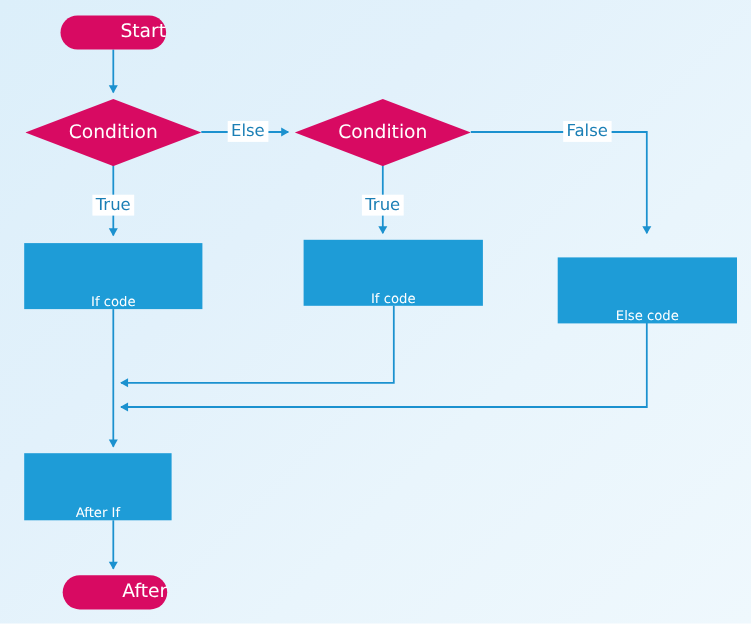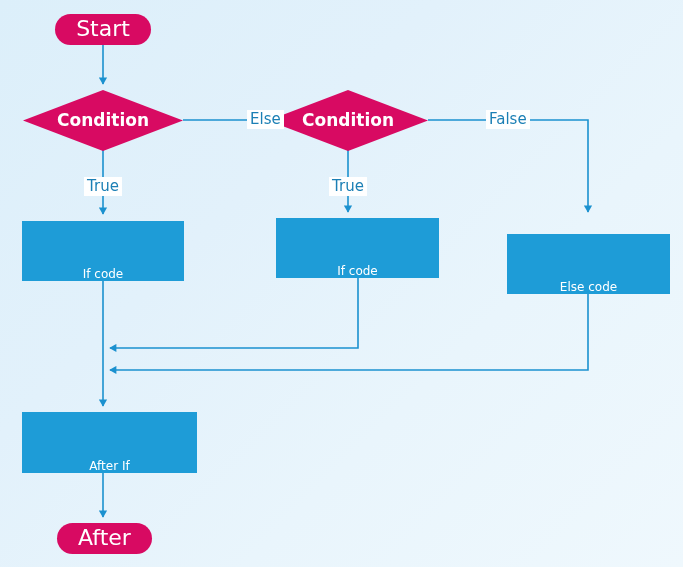--- a/index.html
+++ b/index.html
@@ -35,31 +35,31 @@
     align-items: center;
     justify-content: center;
     color: #ffffff;
     text-align: center;
     line-height: 1.1;
     white-space: nowrap;
   }
   .node-terminator {
     background: #d80a62;
     border-radius: 999px;
-    font-size: 22px;
+    font-size: 17px;
+    justify-content: flex-end;
   }
   .node-process {
     background: #1e9cd7;
     font-size: 12px;
     align-items: flex-end;
   }
   .node-decision {
     background: transparent;
     font-size: 17px;
-    font-weight: bold;
   }
   .decision-shape {
     position: absolute;
     left: 0;
     top: 0;
     width: 100%;
     height: 100%;
     background: #d80a62;
     clip-path: polygon(50% 0%, 100% 50%, 50% 100%, 0% 50%);
   }
@@ -128,29 +128,29 @@
   </div>
 
   <div class="node node-process" style="left:276px; top:218px; width:163px; height:60px;">
     <span>If code</span>
   </div>
 
   <div class="node node-process" style="left:507px; top:234px; width:163px; height:60px;">
     <span>Else code</span>
   </div>
 
-  <div class="node node-process" style="left:22px; top:412px; width:175px; height:61px;">
+  <div class="node node-process" style="left:22px; top:412px; width:134px; height:61px;">
     <span>After If</span>
   </div>
 
   <div class="node node-terminator" style="left:57px; top:523px; width:95px; height:31px;">
     <span>After</span>
   </div>
 
   <div class="edge-label" style="left:84px; top:177px;">True</div>
 
-  <div class="edge-label" style="left:207px; top:110px;margin-left:40px;">Else</div>
+  <div class="edge-label" style="left:207px; top:110px;">Else</div>
 
   <div class="edge-label" style="left:329px; top:177px;">True</div>
 
-  <div class="edge-label" style="left:486px; top:110px;">False</div>
+  <div class="edge-label" style="left:512px; top:110px;">False</div>
 
 </div>
 
 </body></html>

